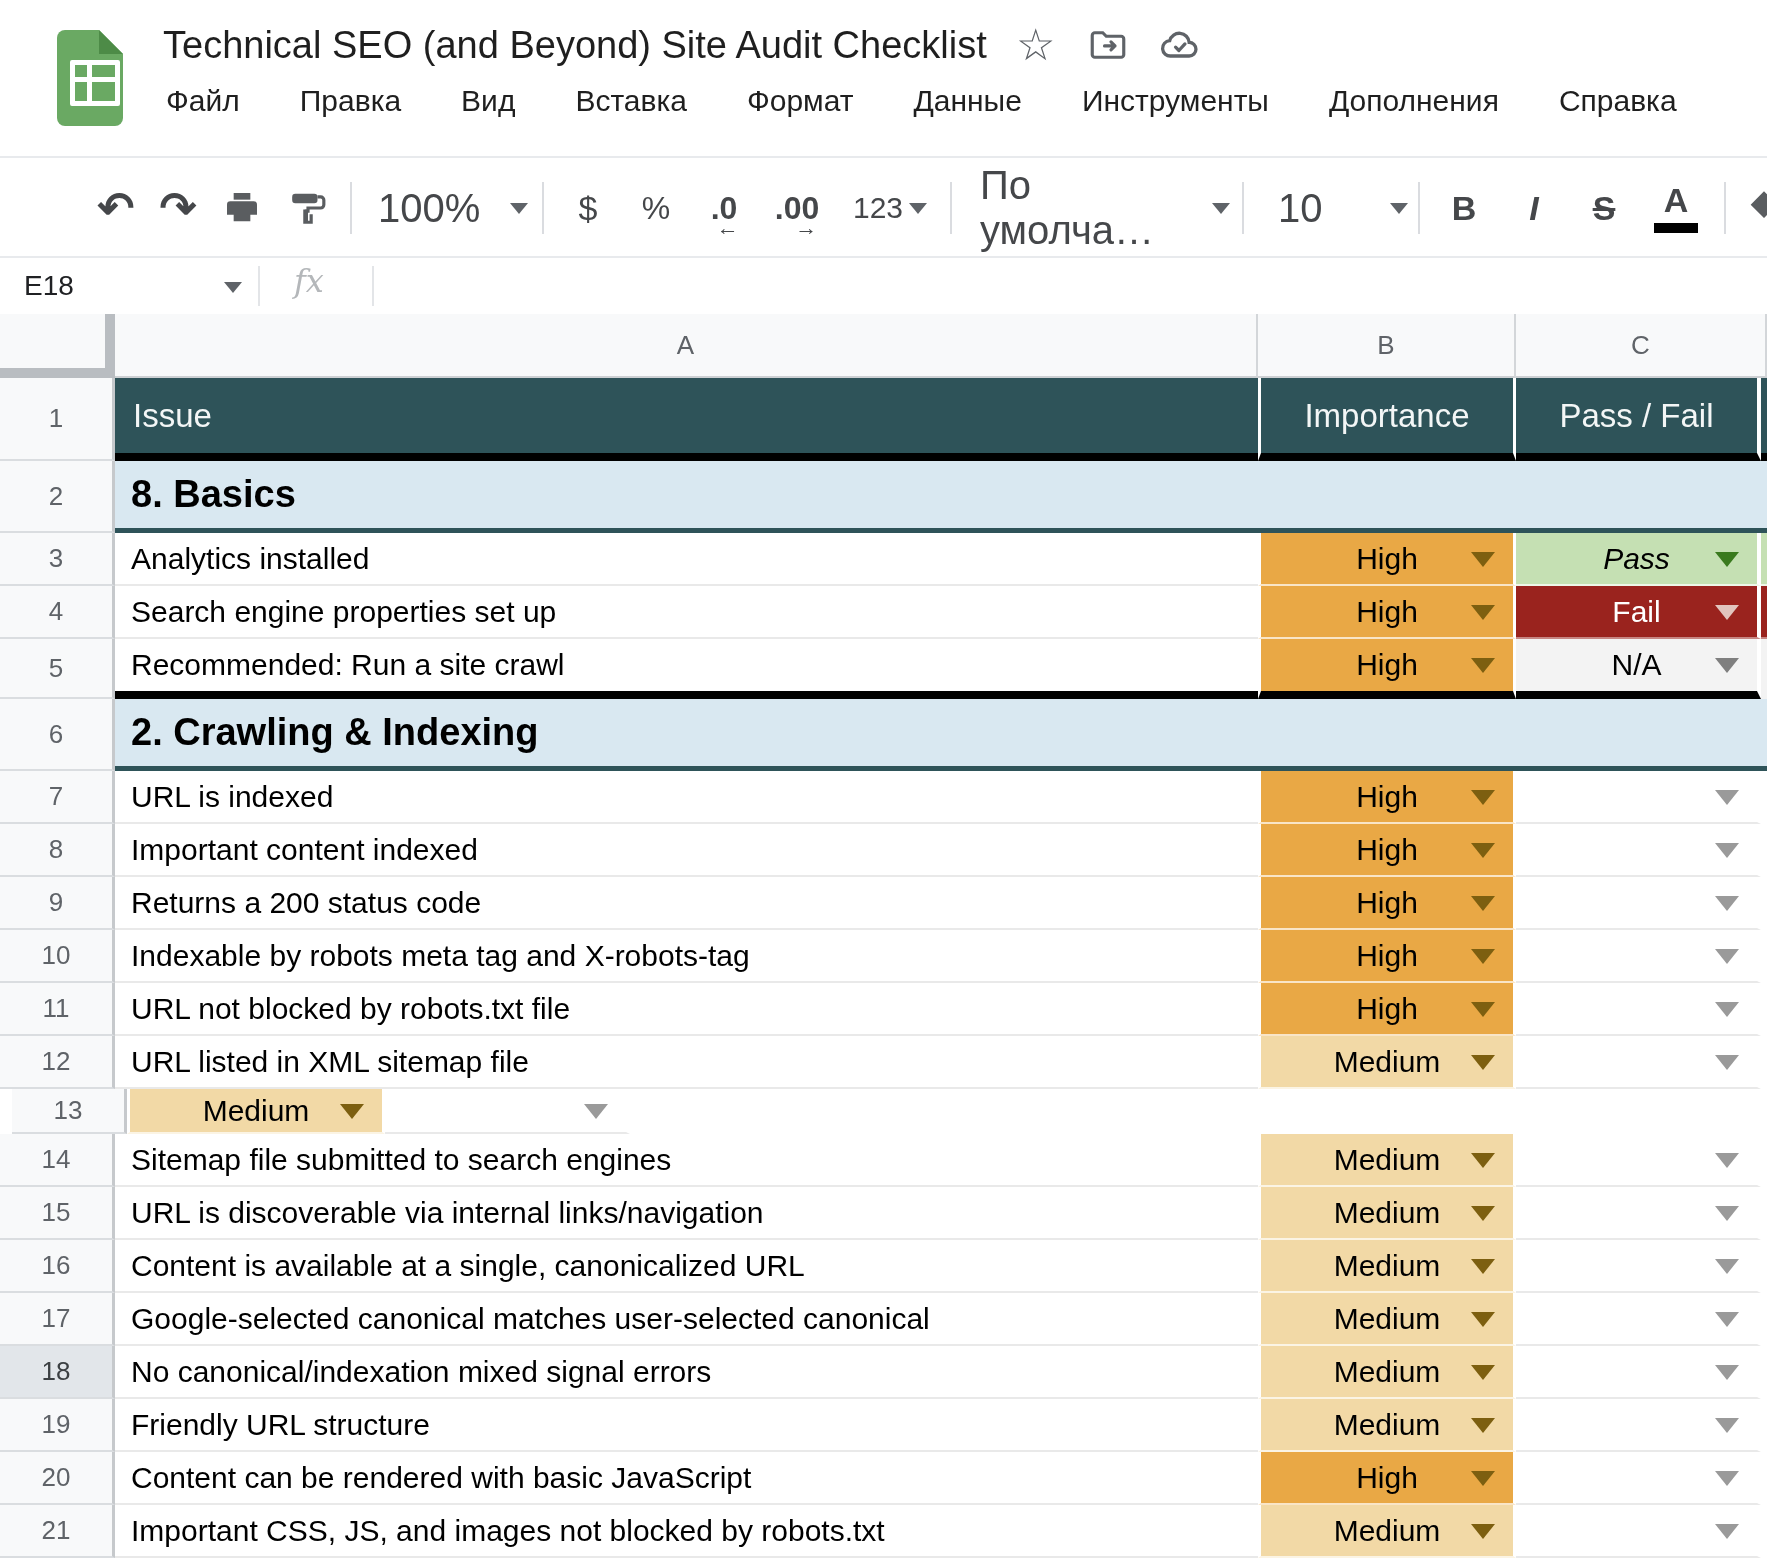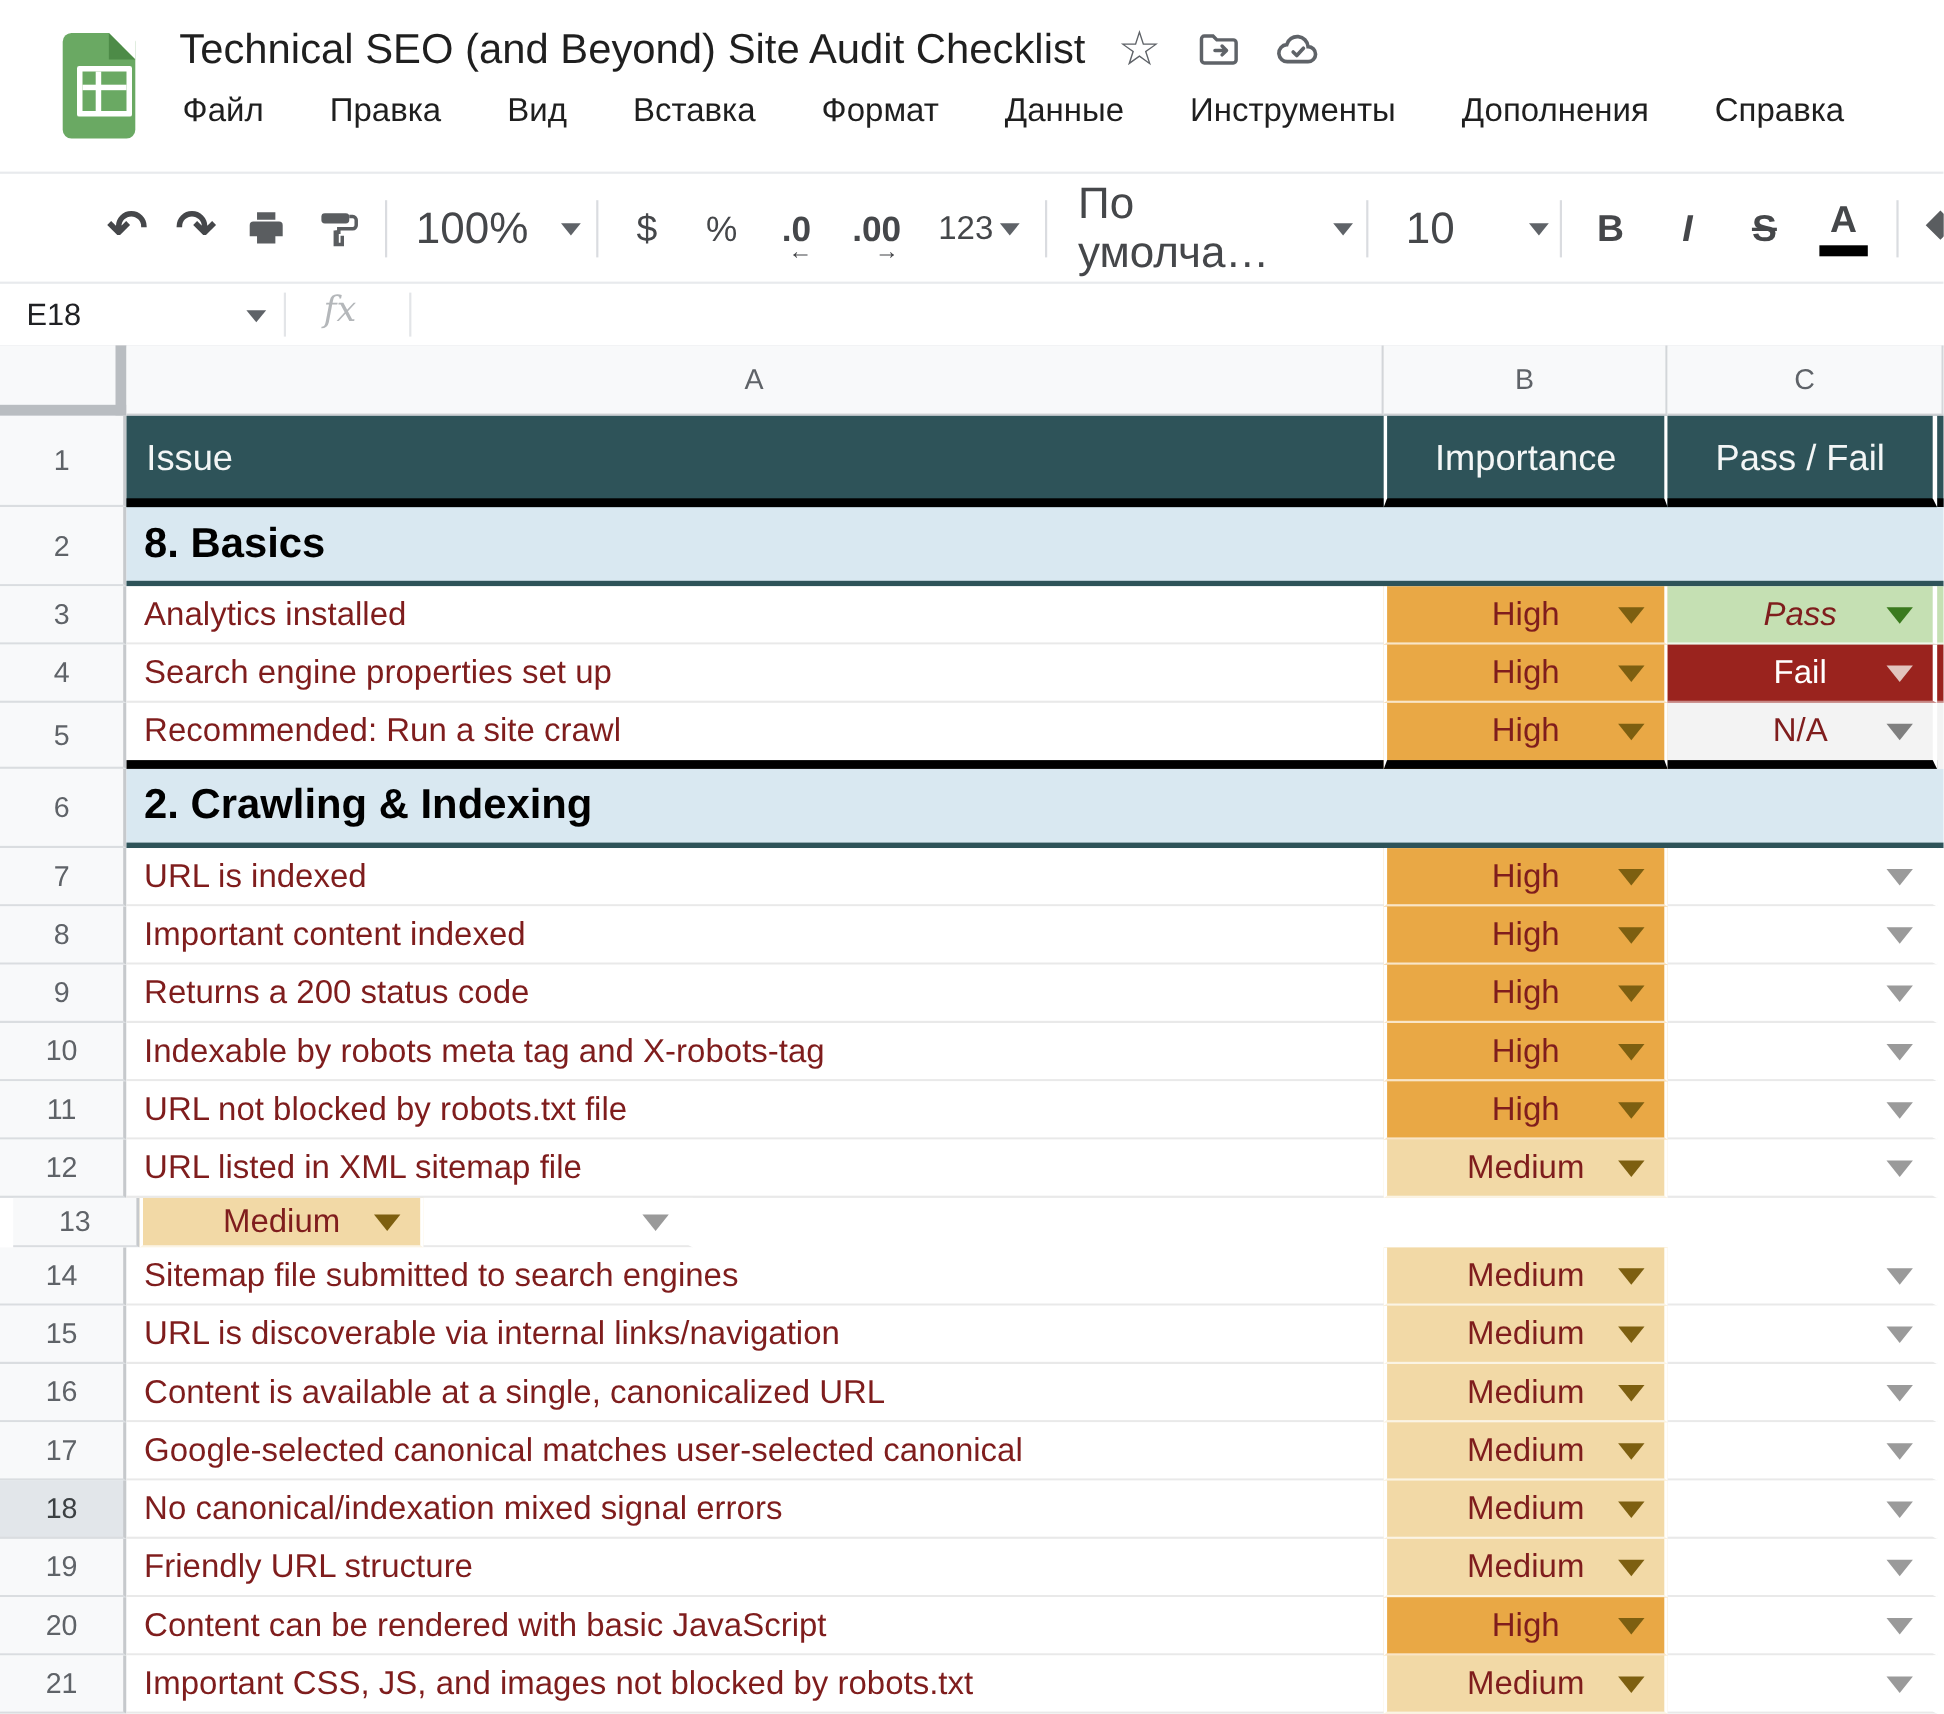--- a/index.html
+++ b/index.html
@@ -48,21 +48,21 @@
   .fdiv{position:absolute;top:8px;width:2px;height:40px;background:#e3e5e8;}
 
   
   .sheet{position:absolute;top:314px;left:0;width:1767px;}
   .colhead-row{display:flex;width:1767px;height:64px;}
   .corner{width:115px;flex:0 0 115px;box-sizing:border-box;background:#f8f9fa;border-right:10px solid #b9bdc1;border-bottom:10px solid #b9bdc1;}
   .colhead-cell{box-sizing:border-box;background:#f8f9fa;border-right:2px solid #d3d6d9;border-bottom:2px solid #cdd0d3;color:#5f6368;font-size:26px;display:flex;align-items:center;justify-content:center;}
   .grid-row{display:flex;width:1767px;box-sizing:border-box;}
   .rowhead{width:115px;flex:0 0 115px;box-sizing:border-box;background:#f8f9fa;border-right:3px solid #c6c9cc;border-bottom:2px solid #dadde0;color:#5f6368;font-size:26px;display:flex;align-items:center;justify-content:center;}
   .rowhead.sel{background:#e2e6ea;color:#3c4043;}
-  .cell{box-sizing:border-box;display:flex;align-items:center;position:relative;font-size:30px;color:#7f1d1d;}
+  .cell{box-sizing:border-box;display:flex;align-items:center;position:relative;font-size:30px;color:#000000;}
   .colA{flex:0 0 1143px;background:#fff;padding-left:16px;border-bottom:2px solid #e9e9e9;white-space:nowrap;overflow:hidden;}
   .colB{flex:0 0 258px;justify-content:center;border-left:3px solid #fff;border-right:3px solid #fff;border-bottom:2px solid rgba(255,255,255,.7);}
   .colC{flex:0 0 245px;justify-content:center;background:#fff;border-right:4px solid #fff;border-bottom:2px solid #e9e9e9;}
   .colD{flex:1 1 auto;background:#fff;}
   .hdr{background:#2e5359 !important;color:#f3f6f6 !important;font-size:33px;border-bottom:8px solid #000 !important;}
   .hdr.colA{padding-left:18px;}
   .section-cell{flex:1 1 auto;background:#d9e8f1;border-bottom:5px solid #2e5359;font-weight:bold;font-size:38px;padding-left:16px;display:flex;align-items:center;box-sizing:border-box;color:#000;}
   .thick > .cell{border-bottom:8px solid #000 !important;}
   .imp-high{background:#e9a845;}
   .imp-medium{background:#f2d9a6;}

